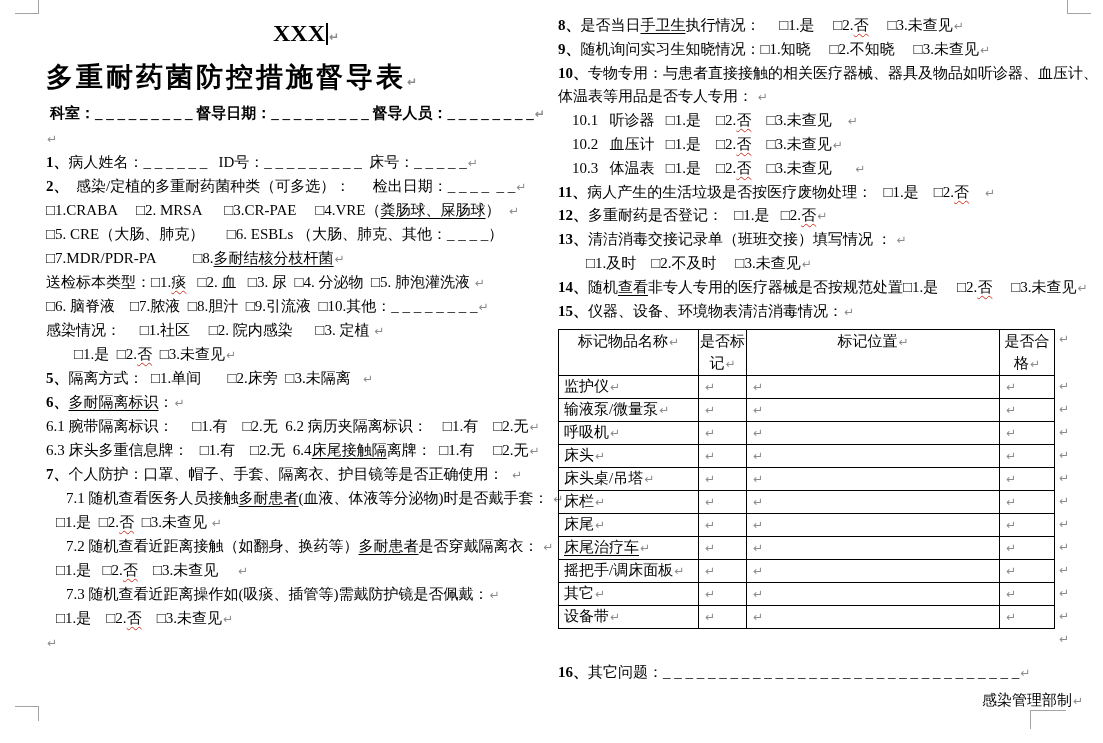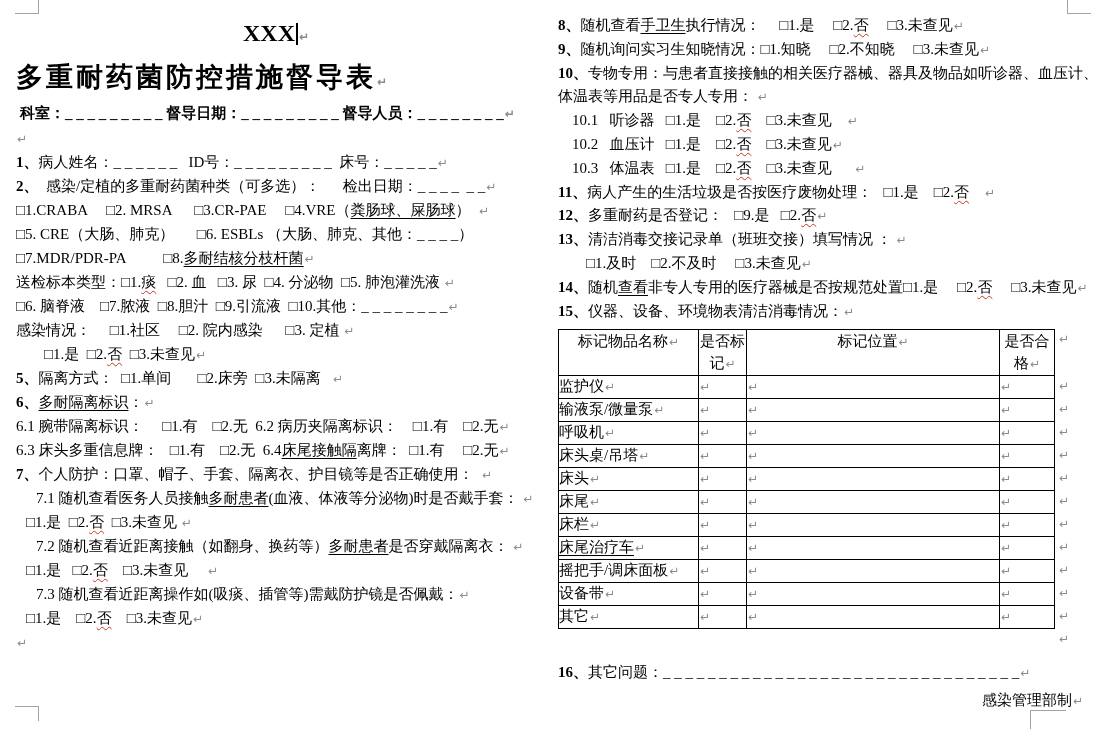--- a/index.html
+++ b/index.html
@@ -5,42 +5,42 @@
   html,body{margin:0;padding:0;background:#fff;}
   .page{position:relative;width:1103px;height:743px;background:#ffffff;overflow:hidden;
         font-family:"Liberation Serif","DejaVu Serif",serif;color:#000;}
   
   .crop{position:absolute;}
   .crop.tl{left:15px;top:0;width:23px;height:13px;border-right:1px solid #a3a3a3;border-bottom:1px solid #a3a3a3;}
   .crop.tr{left:1067px;top:0;width:23px;height:13px;border-left:1px solid #a3a3a3;border-bottom:1px solid #a3a3a3;}
   .crop.bl{left:15px;top:706px;width:23px;height:14px;border-right:1px solid #a3a3a3;border-top:1px solid #a3a3a3;}
   .crop.br{left:1030px;top:710px;width:35px;height:18px;border-left:1px solid #a3a3a3;border-top:1px solid #a3a3a3;}
 
-  .col-left{position:absolute;left:16px;top:12px;width:520px;}
+  .col-left{position:absolute;left:46px;top:12px;width:520px;}
   .col-right{position:absolute;left:558px;top:14px;width:535px;}
 
   .line{white-space:pre;font-size:15px;line-height:24px;height:24px;}
   #rightTop .line{height:23.8px;line-height:23.8px;}
   .fields{font-size:15px;height:26px;line-height:26px;font-weight:bold;}
   .b{font-weight:bold;}
   .rw{text-decoration-line:underline;text-decoration-style:wavy;text-decoration-color:#cc3322;
       text-decoration-thickness:1px;text-underline-offset:3px;}
   .gw{text-decoration-line:underline;text-decoration-style:wavy;text-decoration-color:#3c9140;
       text-decoration-thickness:1px;text-underline-offset:3px;text-decoration:underline;}
   .pil{color:#8b8b8b;font-size:12px;font-family:"DejaVu Sans",sans-serif;padding-left:1px;}
 
   .t1{height:42px;line-height:42px;font-size:24px;font-weight:bold;text-align:center;}
   .t2{height:46px;line-height:46px;font-size:27px;font-weight:bold;text-align:left;letter-spacing:3px;}
   .caret{display:inline-block;width:2px;height:22px;background:#000;vertical-align:-4px;margin-left:1px;}
 
   .tablewrap{display:flex;margin-top:6px;align-items:flex-start;}
   table{border-collapse:collapse;table-layout:fixed;font-size:15px;}
   th,td{border:1px solid #000;overflow:hidden;white-space:pre;padding:0;}
   thead th{font-weight:normal;text-align:center;vertical-align:top;height:45px;line-height:22px;white-space:normal;}
-  tbody td{height:21px;line-height:21px;text-align:left;}
+  tbody td{height:21px;line-height:21px;text-align:left;padding-left:5px;}
   .tmarks{display:flex;flex-direction:column;margin-left:3px;}
   .tmarks .pil{display:block;}
   #rightBottom .line{margin-top:8px;}
   #rightBottom .line.footer{margin-top:4px;padding-right:10px;}
 </style>
 </head>
 <body>
 
 <div class="page">
   <div class="crop tl"></div>
@@ -73,29 +73,29 @@
         <div class="line" style="padding-left: 20px;"><span>7.2 随机查看近距离接触（如翻身、换药等）</span><span class="gw">多耐患者</span><span>是否穿戴隔离衣： </span><span class="pil">↵</span></div>
         <div class="line" style="padding-left: 10px;"><span>□1.是   □2.</span><span class="rw">否</span><span>    □3.未查见     </span><span class="pil">↵</span></div>
         <div class="line" style="padding-left: 20px;"><span>7.3 随机查看近距离操作如(吸痰、插管等)需戴防护镜是否佩戴：</span><span class="pil">↵</span></div>
         <div class="line" style="padding-left: 10px;"><span>□1.是    □2.</span><span class="rw">否</span><span>    □3.未查见</span><span class="pil">↵</span></div>
         <div class="line"><span class="pil">↵</span></div>
       </div>
   </div>
 
   <div class="col-right">
     <div id="rightTop">
-        <div class="line"><span class="b">8、</span><span>随机查看</span><span class="gw">手卫生</span><span>执行情况：     □1.是     □2.</span><span class="rw">否</span><span>     □3.未查见</span><span class="pil">↵</span></div>
+        <div class="line"><span class="b">8、</span><span>是否当日</span><span class="gw">手卫生</span><span>执行情况：     □1.是     □2.</span><span class="rw">否</span><span>     □3.未查见</span><span class="pil">↵</span></div>
         <div class="line"><span class="b">9、</span><span>随机询问实习生知晓情况：□1.知晓     □2.不知晓     □3.未查见</span><span class="pil">↵</span></div>
         <div class="line"><span class="b">10、</span><span>专物专用：与患者直接接触的相关医疗器械、器具及物品如听诊器、血压计、</span></div>
         <div class="line"><span>体温表等用品是否专人专用： </span><span class="pil">↵</span></div>
         <div class="line" style="padding-left: 14px;"><span>10.1   听诊器   □1.是    □2.</span><span class="rw">否</span><span>    □3.未查见    </span><span class="pil">↵</span></div>
         <div class="line" style="padding-left: 14px;"><span>10.2   血压计   □1.是    □2.</span><span class="rw">否</span><span>    □3.未查见</span><span class="pil">↵</span></div>
         <div class="line" style="padding-left: 14px;"><span>10.3   体温表   □1.是    □2.</span><span class="rw">否</span><span>    □3.未查见      </span><span class="pil">↵</span></div>
         <div class="line"><span class="b">11、</span><span>病人产生的生活垃圾是否按医疗废物处理：   □1.是    □2.</span><span class="rw">否</span><span>    </span><span class="pil">↵</span></div>
-        <div class="line"><span class="b">12、</span><span>多重耐药是否登记：   □9.是   □2.</span><span class="rw">否</span><span class="pil">↵</span></div>
+        <div class="line"><span class="b">12、</span><span>多重耐药是否登记：   □1.是   □2.</span><span class="rw">否</span><span class="pil">↵</span></div>
         <div class="line"><span class="b">13、</span><span>清洁消毒交接记录单（班班交接）填写情况 ： </span><span class="pil">↵</span></div>
         <div class="line" style="padding-left: 28px;"><span>□1.及时    □2.不及时     □3.未查见</span><span class="pil">↵</span></div>
         <div class="line"><span class="b">14、</span><span>随机</span><span class="gw">查看</span><span>非专人专用的医疗器械是否按规范处置□1.是     □2.</span><span class="rw">否</span><span>     □3.未查见</span><span class="pil">↵</span></div>
         <div class="line"><span class="b">15、</span><span>仪器、设备、环境物表清洁消毒情况：</span><span class="pil">↵</span></div>
       </div>
     <div class="tablewrap">
       <table id="tbl">
           <colgroup>
             <col style="width: 140px;">
             <col style="width: 48px;">
@@ -123,63 +123,63 @@
               <td><span class="pil">↵</span></td>
               <td><span class="pil">↵</span></td>
             </tr>
             <tr>
               <td><span>呼吸机</span><span class="pil">↵</span></td>
               <td><span class="pil">↵</span></td>
               <td><span class="pil">↵</span></td>
               <td><span class="pil">↵</span></td>
             </tr>
             <tr>
+              <td><span>床头</span><span class="pil">↵</span></td>
+              <td><span class="pil">↵</span></td>
+              <td><span class="pil">↵</span></td>
+              <td><span class="pil">↵</span></td>
+            </tr>
+            <tr>
               <td><span>床头桌/吊塔</span><span class="pil">↵</span></td>
               <td><span class="pil">↵</span></td>
               <td><span class="pil">↵</span></td>
               <td><span class="pil">↵</span></td>
             </tr>
             <tr>
-              <td><span>床头</span><span class="pil">↵</span></td>
+              <td><span>床栏</span><span class="pil">↵</span></td>
               <td><span class="pil">↵</span></td>
               <td><span class="pil">↵</span></td>
               <td><span class="pil">↵</span></td>
             </tr>
             <tr>
               <td><span>床尾</span><span class="pil">↵</span></td>
               <td><span class="pil">↵</span></td>
               <td><span class="pil">↵</span></td>
               <td><span class="pil">↵</span></td>
             </tr>
             <tr>
-              <td><span>床栏</span><span class="pil">↵</span></td>
-              <td><span class="pil">↵</span></td>
-              <td><span class="pil">↵</span></td>
-              <td><span class="pil">↵</span></td>
-            </tr>
-            <tr>
               <td><span class="gw">床尾治疗车</span><span class="pil">↵</span></td>
               <td><span class="pil">↵</span></td>
               <td><span class="pil">↵</span></td>
               <td><span class="pil">↵</span></td>
             </tr>
             <tr>
               <td><span>摇把手/调床面板</span><span class="pil">↵</span></td>
               <td><span class="pil">↵</span></td>
               <td><span class="pil">↵</span></td>
               <td><span class="pil">↵</span></td>
             </tr>
             <tr>
+              <td><span>其它</span><span class="pil">↵</span></td>
+              <td><span class="pil">↵</span></td>
+              <td><span class="pil">↵</span></td>
+              <td><span class="pil">↵</span></td>
+            </tr>
+            <tr>
               <td><span>设备带</span><span class="pil">↵</span></td>
-              <td><span class="pil">↵</span></td>
-              <td><span class="pil">↵</span></td>
-              <td><span class="pil">↵</span></td>
-            </tr>
-            <tr>
-              <td><span>其它</span><span class="pil">↵</span></td>
               <td><span class="pil">↵</span></td>
               <td><span class="pil">↵</span></td>
               <td><span class="pil">↵</span></td>
             </tr>
           </tbody>
         </table>
       <div class="tmarks" id="tmarks">
           <span class="pil" style="height: 47px; line-height: 20px;">↵</span>
           <span class="pil" style="height: 23px; line-height: 20px;">↵</span>
           <span class="pil" style="height: 23px; line-height: 20px;">↵</span>

